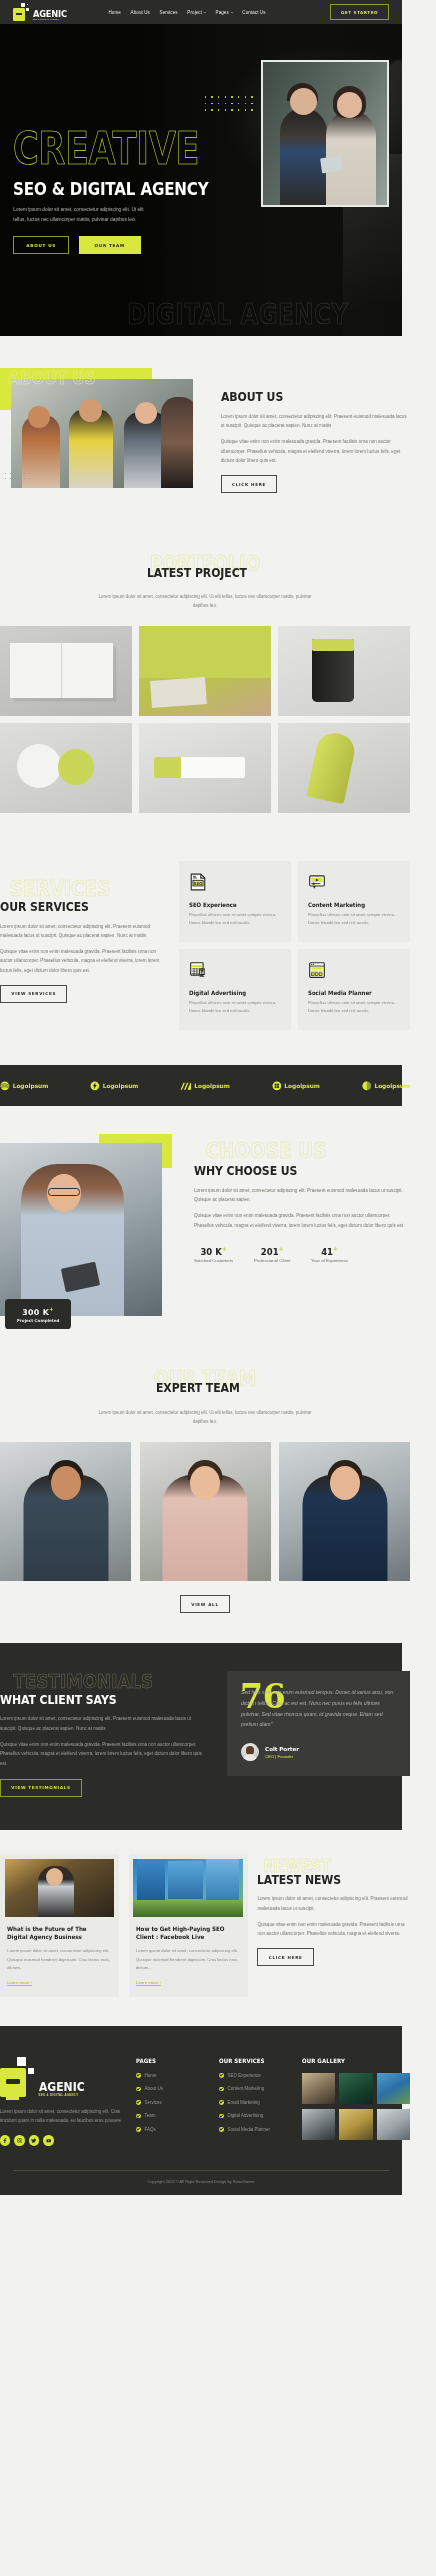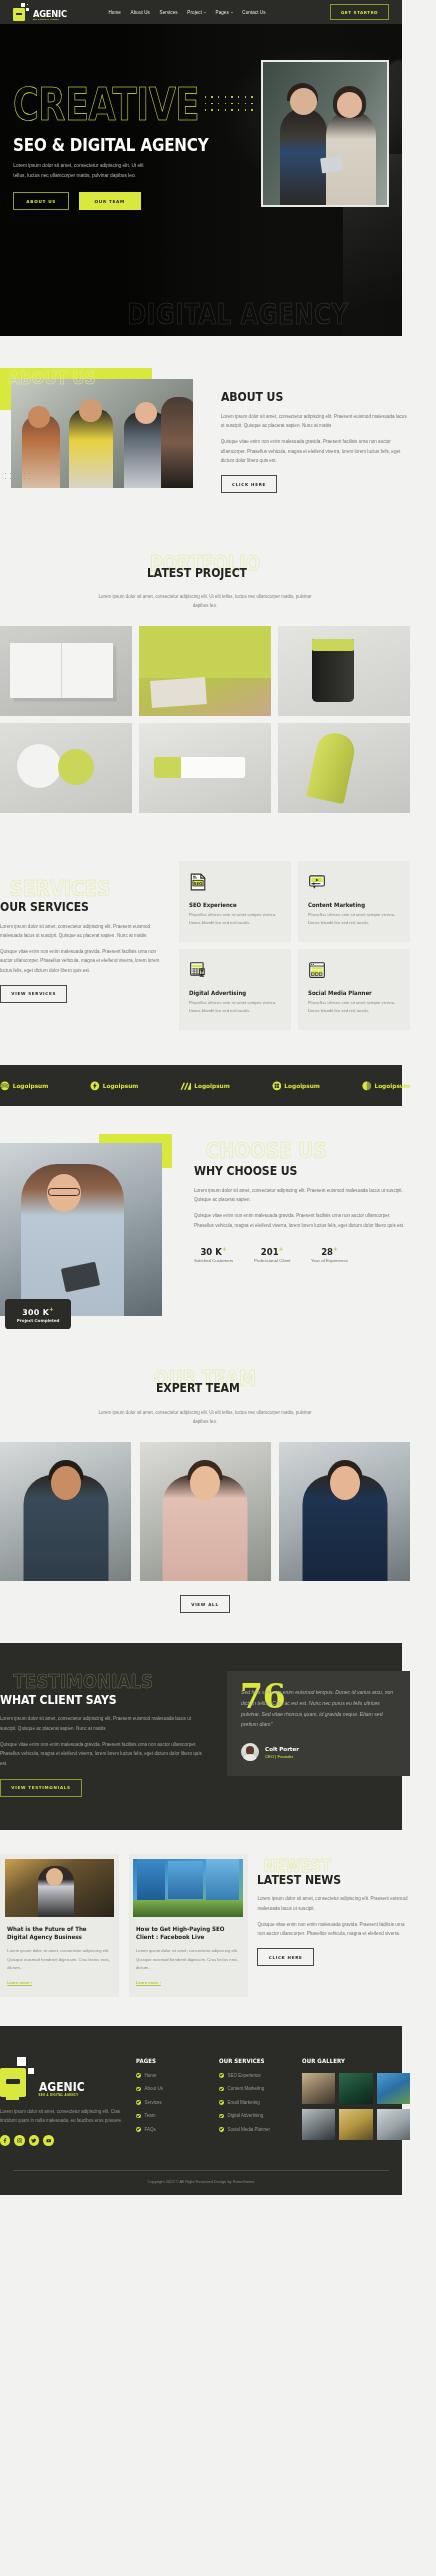--- a/index.html
+++ b/index.html
@@ -64,21 +64,21 @@
   }
   .hero-lamp {
     position: absolute; left: 212px; top: 36px; width: 55px; height: 109px;
     background: linear-gradient(180deg, rgba(170,170,165,.35), rgba(60,60,55,.1));
     border-radius: 50% 50% 6px 6px; filter: blur(1.2px);
   }
   .hero-fade {
     position: absolute; inset: 0;
     background: linear-gradient(90deg, #050504 0%, #050504 30%, rgba(8,8,6,.82) 45%, rgba(8,8,6,.35) 70%, rgba(8,8,6,.55) 100%);
   }
-  .hero-inner { position: relative; z-index: 5; padding: 61px 0 0 13.3px; }
+  .hero-inner { position: relative; z-index: 5; padding: 61px 0 0 13.3px; margin-top: 44px; }
   .hero-outline {
     font-family: "DejaVu Sans", sans-serif; font-weight: 700; font-size: 44px;
     letter-spacing: -0.6px; line-height: .92; color: transparent;
     -webkit-text-stroke: 0.6px #d9e83c; transform: scaleX(.80); transform-origin: left;
   }
   .hero-title {
     font-family: "DejaVu Sans", sans-serif; font-weight: 700; color: #fff;
     font-size: 17.6px; letter-spacing: -0.2px; margin-top: 9.7px;
     transform: scaleX(.86); transform-origin: left;
   }
@@ -643,21 +643,21 @@
         <div class="stats">
           <div class="stat">
             <div class="stat-num"><span>30 K</span><sup>+</sup></div>
             <div class="stat-lbl">Satisfied Customers</div>
           </div>
           <div class="stat">
             <div class="stat-num"><span>201</span><sup>+</sup></div>
             <div class="stat-lbl">Professional Client</div>
           </div>
           <div class="stat">
-            <div class="stat-num"><span>28</span><sup>+</sup></div>
+            <div class="stat-num"><span>41</span><sup>+</sup></div>
             <div class="stat-lbl">Year of Experience</div>
           </div>
         </div>
       </div>
     </div>
   </div>
 
   <div class="sec team">
     <div class="wrap">
       <div class="center-head">

